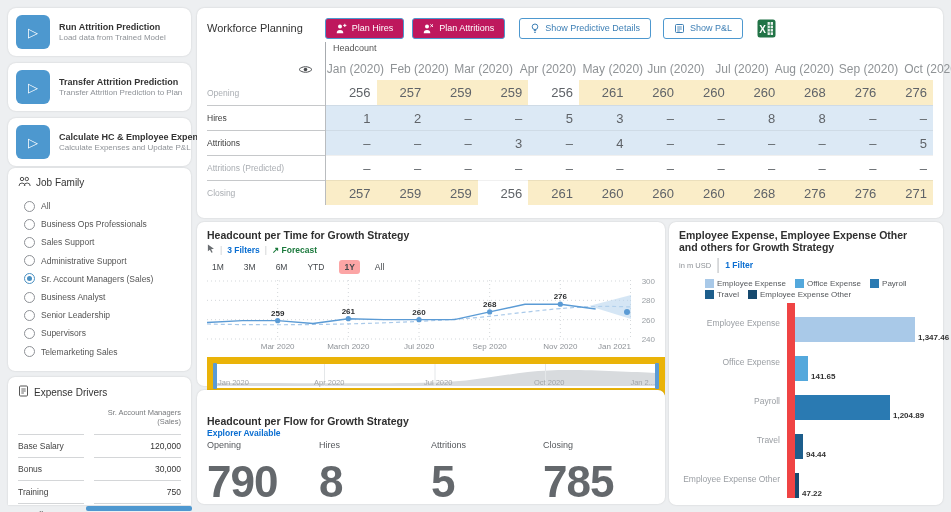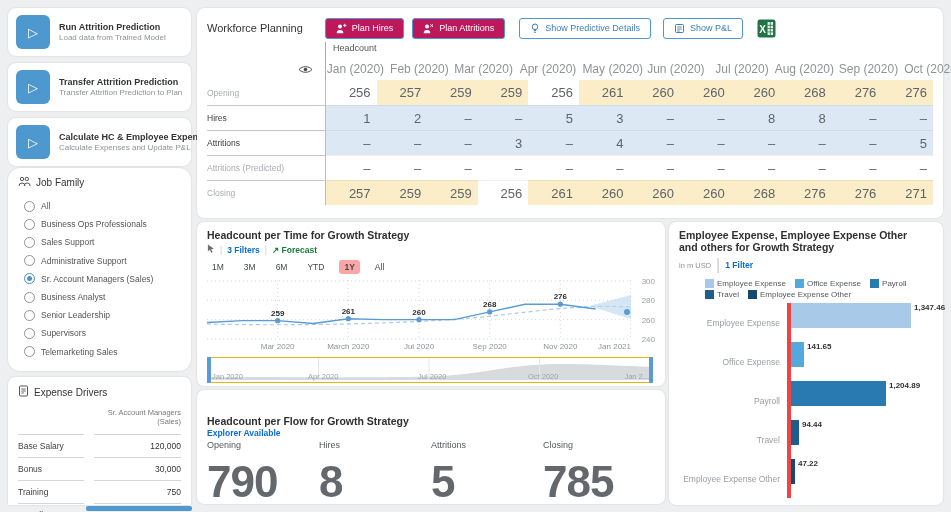--- a/index.html
+++ b/index.html
@@ -7,21 +7,21 @@
   .card{position:absolute;background:#fff;border-radius:7px;box-shadow:0 0 2px rgba(0,0,0,.15);}
 
   
   #sidebar-actions{position:absolute;left:8px;top:8px;width:183px;}
   .action-card{background:#fff;border-radius:8px;box-shadow:0 0 2px rgba(0,0,0,.15);display:flex;align-items:center;padding:7px 8px;margin-bottom:7px;height:34px;cursor:pointer;}
   .play-btn{width:34px;height:34px;background:#4d98cf;border-radius:6px;color:#fff;display:flex;align-items:center;justify-content:center;font-size:13px;flex:0 0 34px;}
   .action-text{margin-left:9px;min-width:0;}
   .action-title{font-size:9px;color:#333;font-weight:bold;line-height:11px;white-space:nowrap;}
   .action-sub{font-size:8px;color:#8e9297;line-height:10px;white-space:nowrap;}
 
-  #job-family-card{left:8px;top:168px;width:183px;height:203px;padding:8px 10px;box-sizing:border-box;border-radius:12px;}
+  #job-family-card{left:8px;top:168px;width:183px;height:203px;padding:8px 10px;box-sizing:border-box;}
   .panel-head{display:flex;align-items:center;gap:5px;font-size:10px;color:#333;}
   .radio-list{margin-top:8px;}
   .radio-row{display:flex;align-items:center;gap:6px;height:18.2px;cursor:pointer;padding-left:6px;}
   .radio{width:9px;height:9px;border:1px solid #8e9196;border-radius:50%;display:flex;align-items:center;justify-content:center;flex:0 0 9px;background:#fff;}
   .radio.sel{border-color:#4a90c2;}
   .radio-dot{width:5px;height:5px;border-radius:50%;background:#4a90c2;}
   .radio-label{font-size:8.5px;color:#555;white-space:nowrap;}
 
   #expense-card{left:8px;top:377px;width:183px;height:128px;padding:8px 10px 0;box-sizing:border-box;border-bottom-left-radius:0;border-bottom-right-radius:0;}
   .exp-table{margin-top:5px;}
@@ -66,42 +66,42 @@
   .sep{color:#c9cbcd;}
   .ranges{display:flex;gap:10px;margin-top:5px;align-items:center;}
   .range-btn{font-size:8.5px;color:#44484c;padding:2px 5px;border-radius:3px;cursor:pointer;}
   .range-btn.active{background:#fca5a5;font-weight:bold;}
   .plot-wrap{position:relative;height:66px;margin-top:2px;}
   .line-plot{position:absolute;left:0;top:0;}
   .y-labels{position:absolute;right:0;top:0;width:20px;height:66px;}
   .y-tick{position:absolute;right:0;font-size:8px;color:#9ba0a5;}
   .x-labels{position:relative;height:11px;width:424px;}
   .x-tick{position:absolute;top:0;font-size:8px;color:#8e9297;white-space:nowrap;}
-  .range-sel{position:relative;margin-top:4px;width:444px;height:24px;border:1px solid #eab308;background:#fff;}
+  .range-sel{position:relative;margin-top:4px;width:444px;height:24px;border:7px solid #eab308;background:#fff;}
   .rs-handle{position:absolute;top:-1px;width:4px;height:26px;background:#5b9bd5;border-radius:1px;cursor:ew-resize;}
   .rs-label{position:absolute;bottom:1px;font-size:7.5px;color:#a0a4a8;white-space:nowrap;}
 
   
   #flow-card{left:197px;top:390px;width:468px;height:114px;padding:25px 10px;box-sizing:border-box;}
   .kpi-row{display:grid;grid-template-columns:112px 112px 112px 1fr;margin-top:2px;}
   .kpi-label{font-size:9px;color:#55585c;}
   .kpi-value{font-size:44px;font-weight:bold;color:#64686c;letter-spacing:-1px;margin-top:10px;line-height:1;}
 
   
   #bar-card{left:669px;top:222px;width:274px;height:283px;padding:7px 10px 0 6px;box-sizing:border-box;}
   .bar-meta{display:flex;align-items:center;gap:5px;margin-top:3px;}
   .unit-label{font-size:7.5px;color:#8e9297;}
   .legend{margin:5px 0 2px 30px;display:flex;flex-wrap:wrap;column-gap:9px;row-gap:2px;max-width:226px;}
   .lg-item{display:flex;align-items:center;gap:3px;}
   .lg-swatch{width:9px;height:9px;flex:0 0 9px;}
   .lg-label{font-size:8px;color:#55585c;white-space:nowrap;}
   .bar-rows{margin-top:4px;}
   .bar-row{display:flex;align-items:stretch;height:39px;}
   .bar-cat{width:112px;flex:0 0 112px;text-align:right;padding-right:7px;font-size:8.5px;color:#9a9ea3;align-self:center;box-sizing:border-box;}
-  .bar-zone{flex:1;display:flex;align-items:flex-start;border-left:4px solid #ef4444;}
+  .bar-zone{flex:1;display:flex;align-items:flex-end;border-left:8px solid #ef4444;}
   .bar{height:25px;}
   .bar-val{margin-left:3px;font-size:8px;font-weight:bold;color:#333;white-space:nowrap;}
 </style>
 </head>
 <body>
 
 <div id="stage">
 
   <div id="sidebar-actions">
       <div class="action-card">

